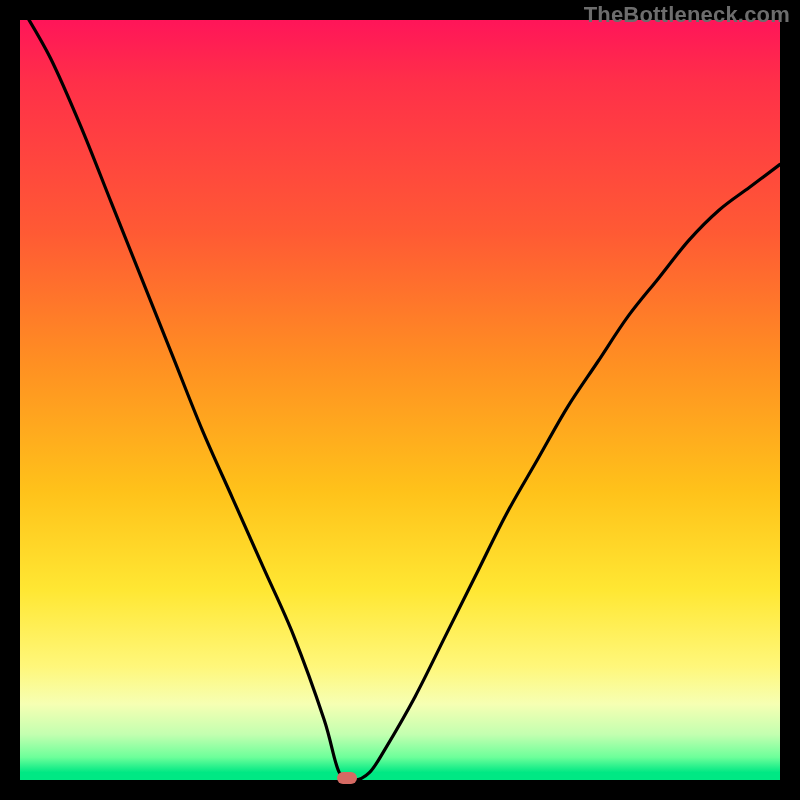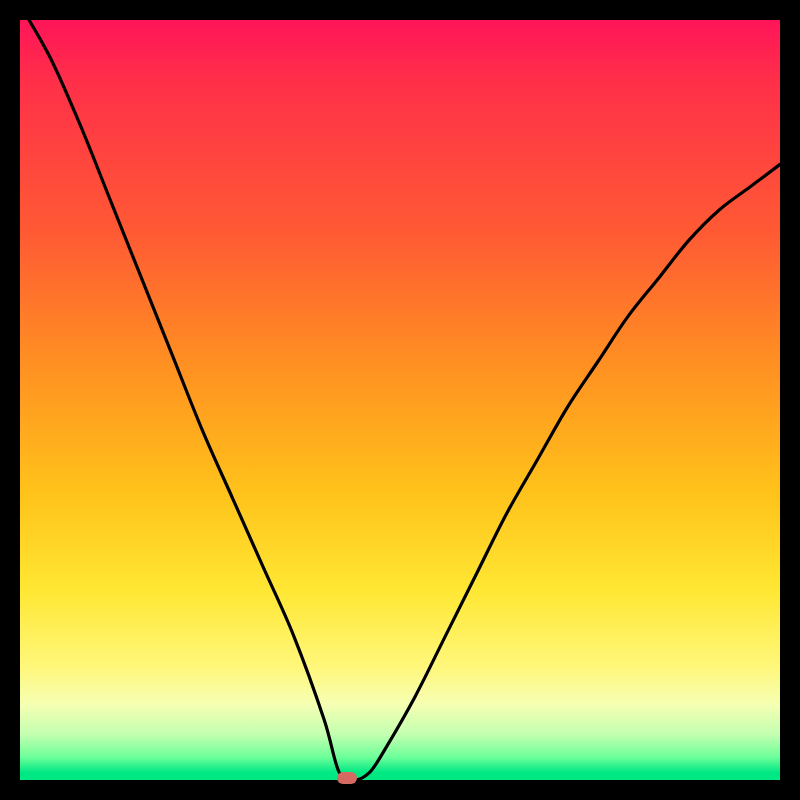--- a/index.html
+++ b/index.html
@@ -70,20 +70,21 @@
     border-radius: 6px;
     background: #d56a63;
     z-index: 25;
     transform: translate(-50%, -50%);
   }
 </style>
 </head>
 <body>
 
 <div class="outer">
+  <div class="watermark">TheBottleneck.com</div>
 
   <div class="plot-frame">
     <div class="gradient"></div>
 
     <svg class="curve" viewBox="0 0 760 760" preserveAspectRatio="none">
       <path id="curve-path" d="M 0 -15.200000000000045 C 5.066666666666667 -6.333333333333371, 20.266666666666666 17.73333333333333, 30.400000000000002 38 C 40.53333333333334 58.266666666666666, 50.66666666666667 82.33333333333331, 60.800000000000004 106.39999999999998 C 70.93333333333334 130.46666666666664, 81.06666666666666 157.06666666666663, 91.2 182.39999999999998 C 101.33333333333334 207.73333333333332, 111.46666666666667 233.06666666666663, 121.60000000000001 258.4 C 131.73333333333335 283.7333333333333, 141.86666666666667 309.06666666666666, 152 334.4 C 162.13333333333333 359.7333333333333, 172.26666666666668 386.3333333333333, 182.4 410.4 C 192.53333333333333 434.46666666666664, 202.66666666666669 456, 212.8 478.8 C 222.93333333333334 501.6, 233.0666666666667 524.4000000000001, 243.20000000000002 547.2 C 253.33333333333334 570, 263.46666666666664 590.2666666666667, 273.59999999999997 615.6 C 283.7333333333333 640.9333333333334, 296.4 676.4000000000001, 304 699.2 C 311.6 722, 314.1333333333333 742.2666666666667, 319.2 752.4 C 324.26666666666665 762.5333333333333, 329.3333333333333 760, 334.4 760 C 339.46666666666664 760, 344.53333333333336 757.4666666666667, 349.6 752.4 C 354.6666666666667 747.3333333333333, 357.20000000000005 742.2666666666667, 364.8 729.6 C 372.4 716.9333333333334, 385.06666666666666 695.4, 395.2 676.4 C 405.3333333333333 657.4, 415.4666666666667 635.8666666666667, 425.6 615.6 C 435.73333333333335 595.3333333333334, 445.8666666666667 575.0666666666666, 456 554.8 C 466.1333333333333 534.5333333333333, 476.2666666666667 513, 486.40000000000003 494 C 496.53333333333336 475, 506.66666666666674 458.53333333333336, 516.8000000000001 440.8 C 526.9333333333334 423.06666666666666, 537.0666666666666 404.0666666666667, 547.1999999999999 387.6 C 557.3333333333333 371.1333333333333, 567.4666666666667 357.19999999999993, 577.6 341.99999999999994 C 587.7333333333333 326.79999999999995, 597.8666666666667 310.33333333333337, 608 296.40000000000003 C 618.1333333333333 282.4666666666667, 628.2666666666667 271.06666666666666, 638.4 258.4 C 648.5333333333333 245.7333333333333, 658.6666666666666 231.79999999999998, 668.8 220.39999999999998 C 678.9333333333333 208.99999999999997, 689.0666666666667 198.86666666666667, 699.2 190 C 709.3333333333334 181.13333333333333, 719.4666666666667 174.79999999999993, 729.6 167.19999999999993 C 739.7333333333333 159.59999999999994, 754.9333333333334 148.19999999999996, 760 144.39999999999998" fill="none" stroke="#000" stroke-width="3.2" stroke-linejoin="round" stroke-linecap="round"></path>
     </svg>
 
     <div id="min-dot" class="minimum-dot" style="left: 326.8px; top: 758px;"></div>
   </div>

